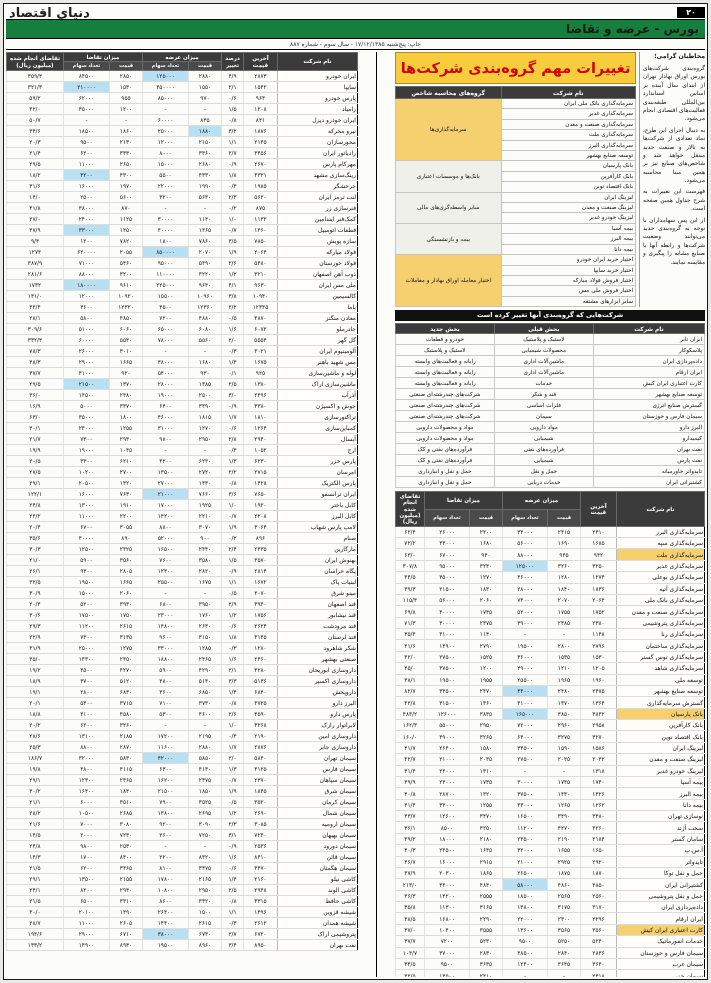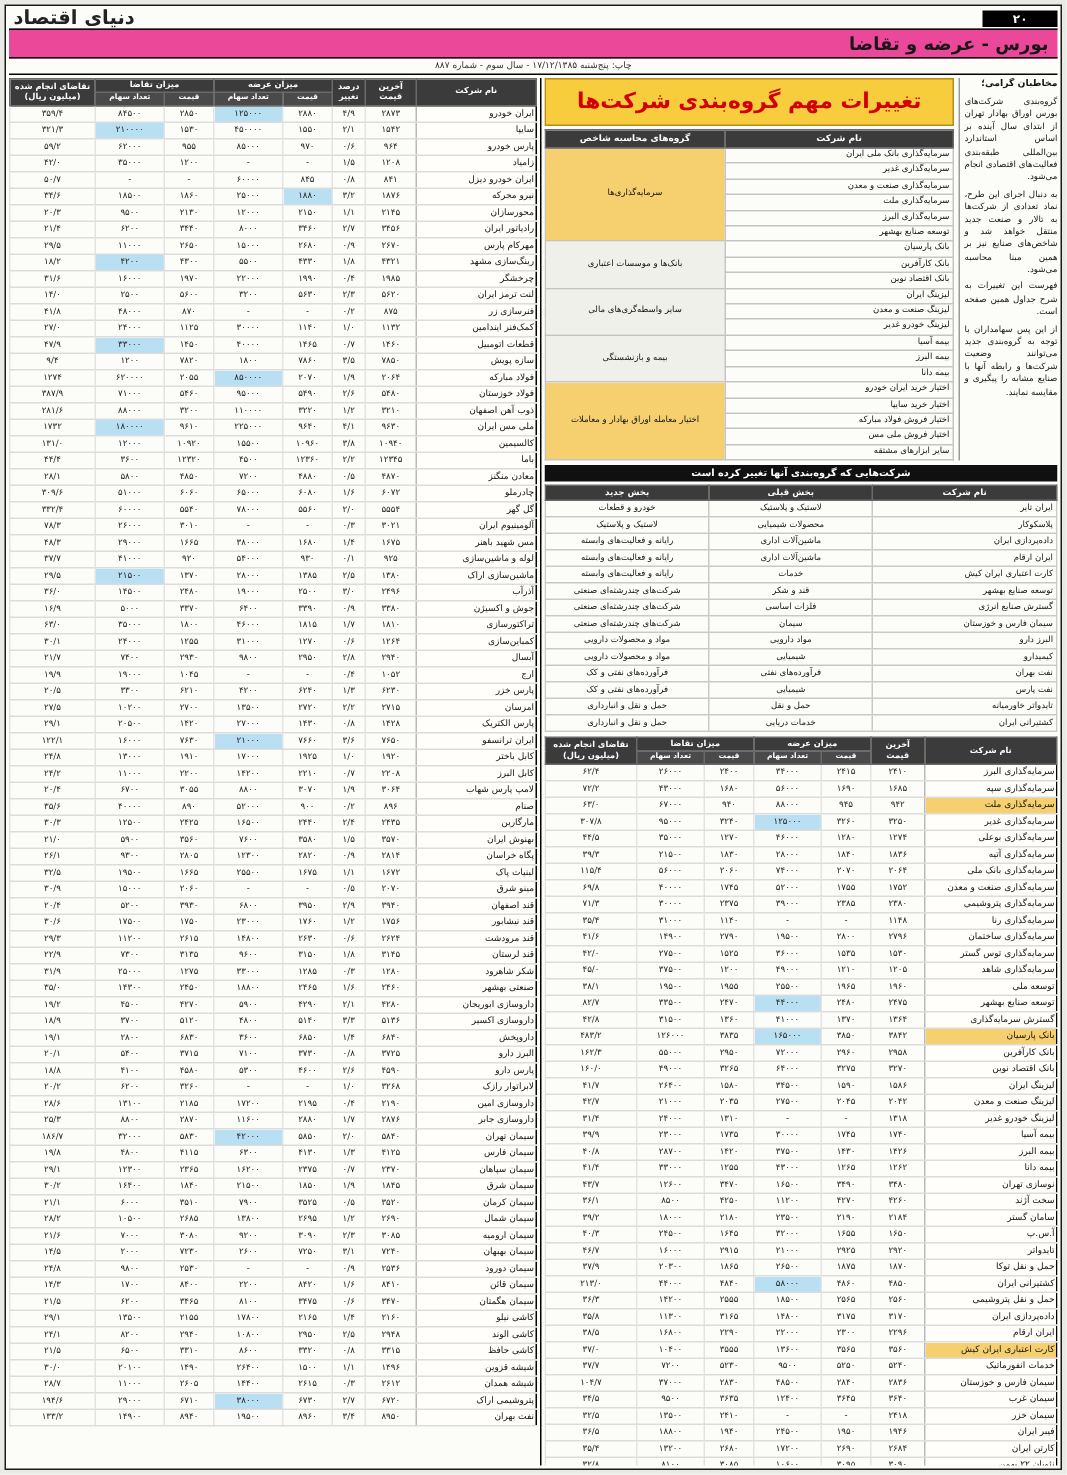--- a/index.html
+++ b/index.html
@@ -1,24 +1,24 @@
 <!DOCTYPE html>
 <html lang="fa" dir="rtl"><head>
 <meta charset="utf-8">
 <style>
   html,body{margin:0;padding:0}
   body{width:711px;height:983px;background:#e9e9e5;font-family:"DejaVu Sans",sans-serif;direction:rtl;position:relative;overflow:hidden}
   .frame{position:absolute;inset:3px;background:#fcfcf9;border:1px solid #1a1a1a;padding:2px;box-sizing:border-box;display:flex;flex-direction:column}
   .topstrip{height:12px;display:flex;justify-content:space-between;align-items:center}
-  .pagebox{background:#000;color:#fff;font-size:8px;font-weight:bold;padding:0 20px;height:11px;line-height:11px}
+  .pagebox{background:#000;color:#fff;font-size:8px;font-weight:bold;padding:0 9px;height:11px;line-height:11px}
   .masthead{font-weight:bold;font-size:13px;color:#222;padding:0 3px}
-  .sectionbar{height:18px;background:#ec4899;border-top:1px solid #000;border-bottom:1px solid #000;display:flex;align-items:center;margin-top:1px;flex:0 0 auto}
+  .sectionbar{height:18px;background:#15803d;border-top:1px solid #000;border-bottom:1px solid #000;display:flex;align-items:center;margin-top:1px;flex:0 0 auto}
   .sectiontitle{font-size:12px;font-weight:bold;color:#191919;padding:0 6px;letter-spacing:.3px}
   .dateline{height:10px;line-height:10px;font-size:6px;color:#333;border-bottom:1px solid #000;text-align:center;flex:0 0 auto}
-  .main{flex:1;display:flex;gap:2px;margin-top:2px;min-height:0}
+  .main{flex:1;display:flex;gap:18px;margin-top:2px;min-height:0}
   .right-region{flex:1;display:flex;flex-direction:column;min-width:0;overflow:hidden}
   .v-divider{width:1px;background:#000}
   .left-region{width:352px;overflow:hidden}
   table{border-collapse:collapse;table-layout:fixed;width:100%}
   
   .mkt{border:1px solid #000}
   .mkt th{background:#3b3b3b;color:#fff;font-size:5.5px;font-weight:bold;padding:1px;border:1px solid #6a6a6a;line-height:1.15;white-space:normal}
   .mkt th.sub{font-size:5px;background:#4a4a4a}
   .mkt td{font-size:6px;padding:0 1px;border-bottom:1px solid #dcdcdc;border-left:1px solid #e3e3e3;white-space:nowrap;overflow:hidden;height:10px;line-height:10px}
   .mkt td.name{text-align:right;color:#111;border-left:1px solid #b9b9b9;background:#fffefa}

